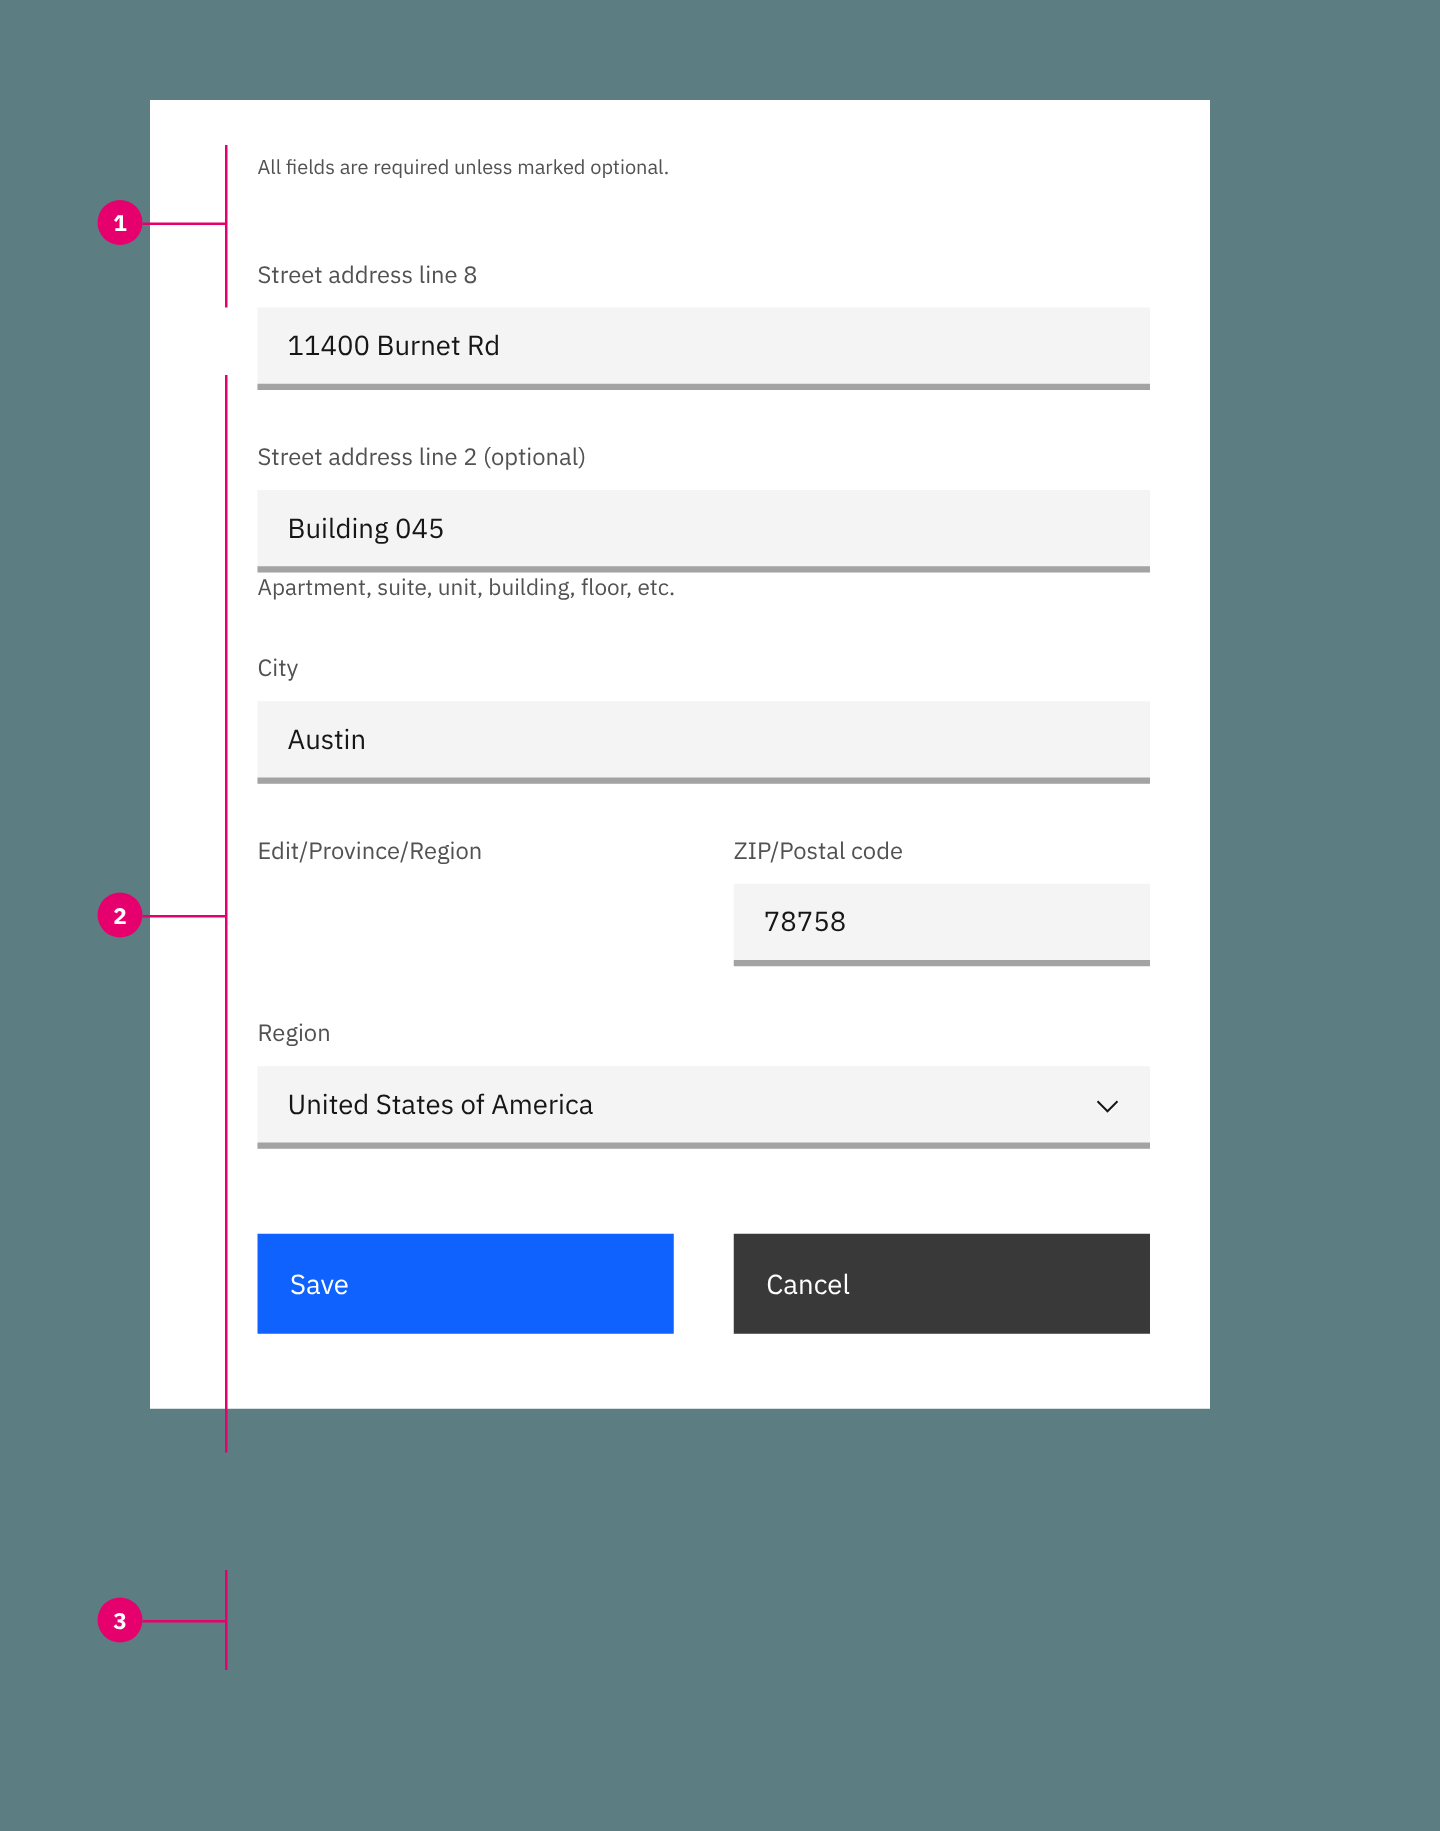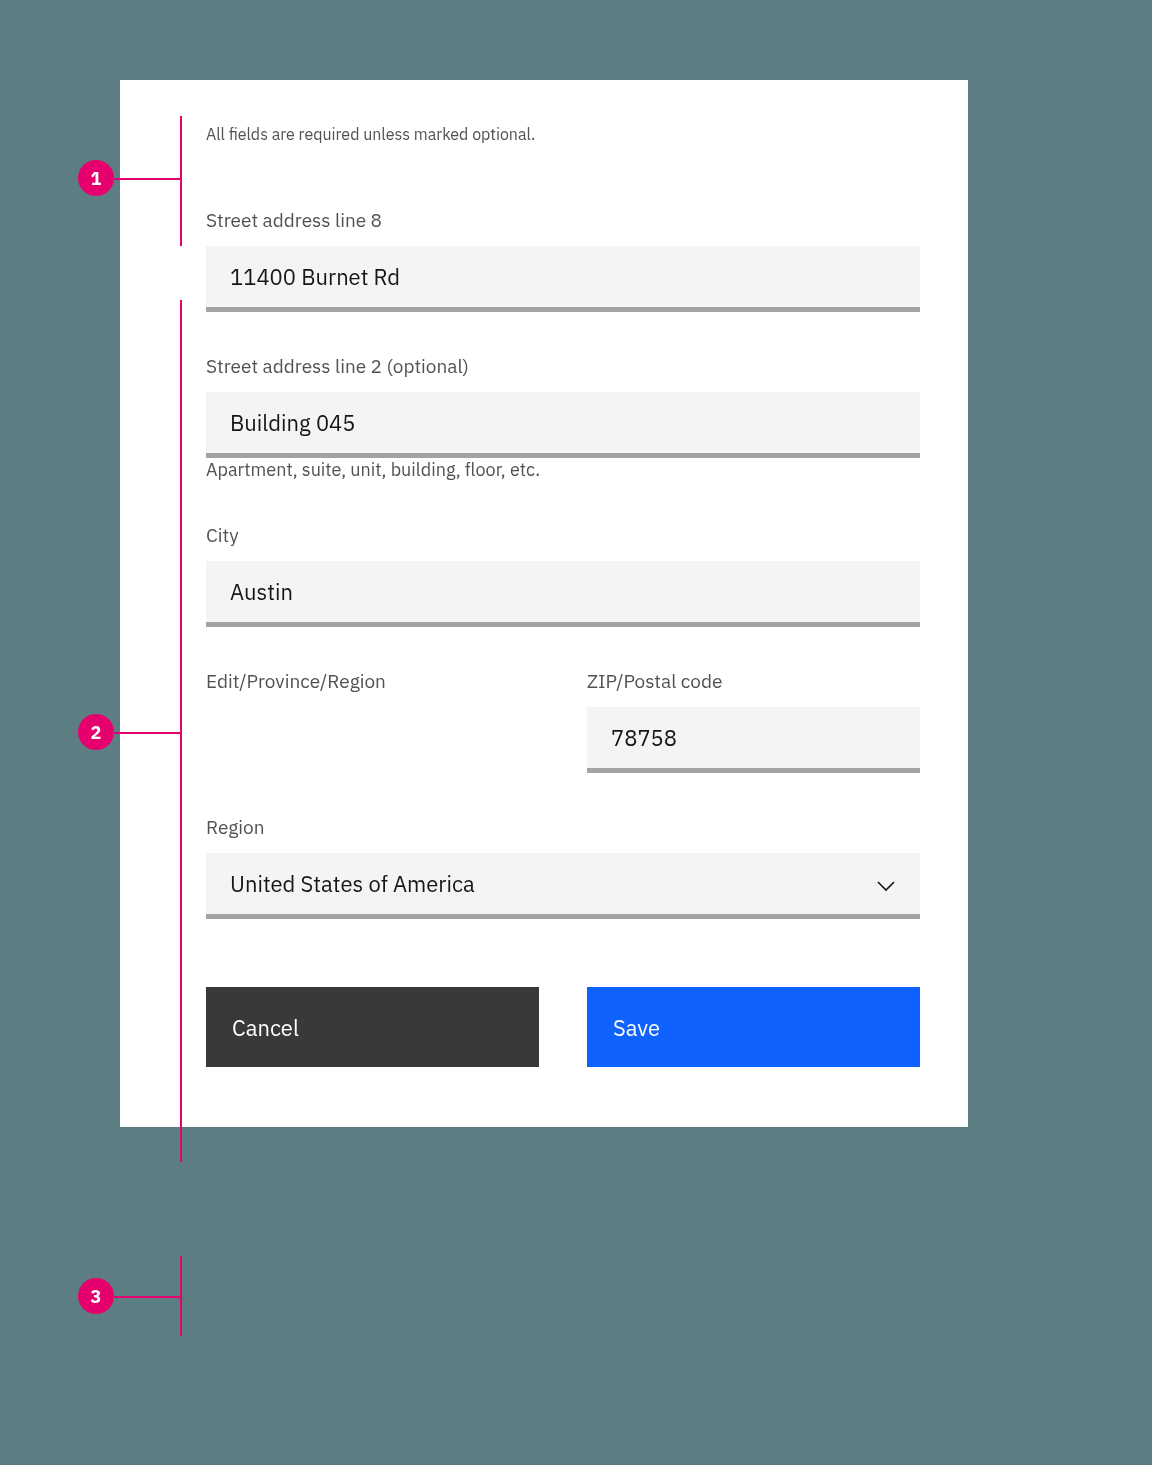--- a/index.html
+++ b/index.html
@@ -176,17 +176,17 @@
       </select>
       <span class="chevron">
         <svg width="20" height="12" viewBox="0 0 20 12">
             <polyline points="2,2 10,10 18,2" fill="none" stroke="#161616" stroke-width="1.6"></polyline>
           </svg>
       </span>
     </div>
   </div>
 
   <div class="actions">
+    <button class="btn btn-primary">Save</button>
     <button class="btn btn-secondary">Cancel</button>
-    <button class="btn btn-primary">Save</button>
   </div>
 
 </div>
 
 </body></html>

